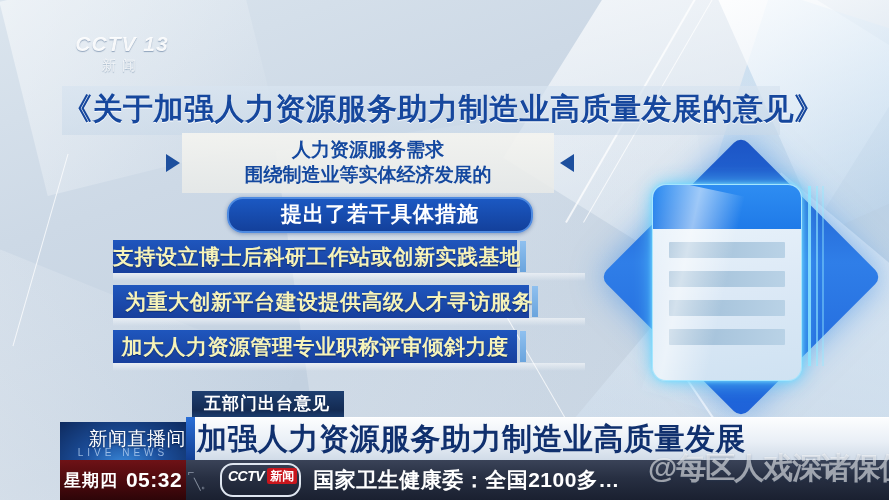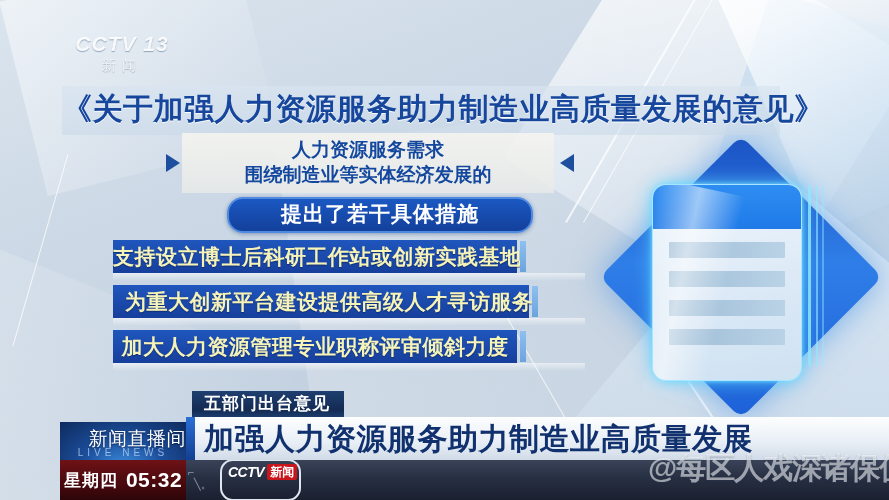--- a/index.html
+++ b/index.html
@@ -287,21 +287,21 @@
     border-top: 1px solid #ffffff;
   }
   .headline-accent {
     position: absolute;
     left: 186px; top: 417px;
     width: 9px; height: 43px;
     background: linear-gradient(180deg, #2b6fd6, #123f92);
   }
   .headline-text {
     position: absolute;
-    left: 204px; top: 417px;
+    left: 197px; top: 417px;
     height: 43px;
     line-height: 43px;
     font-size: 30px;
     font-weight: bold;
     color: #10306e;
     letter-spacing: 0.5px;
     white-space: nowrap;
   }
 
   
@@ -363,21 +363,21 @@
     align-items: center;
     overflow: hidden;
   }
   .ticker-logo {
     margin-left: 34px;
     display: flex;
     align-items: center;
     border: 2px solid #dfe6f0;
     border-radius: 13px;
     height: 22px;
-    padding: 0 2px 16px 6px;
+    padding: 0 2px 8px 6px;
     flex: none;
   }
   .ticker-logo .tl-cctv {
     font-size: 14px;
     font-weight: bold;
     font-style: italic;
     color: #ffffff;
     letter-spacing: -0.5px;
   }
   .ticker-logo .tl-news {
@@ -490,18 +490,19 @@
   <div class="clock">
     <span class="day">星期四</span>
     <span class="time">05:32</span>
   </div>
 
   <div class="ticker">
     <div class="ticker-logo">
       <span class="tl-cctv">CCTV</span>
       <span class="tl-news">新闻</span>
     </div>
+    <div class="ticker-text">国家卫生健康委：全国2100多…</div>
   </div>
   <div class="corner-icon">⌐<br>&nbsp;&nbsp;╲。</div>
 
   <div class="watermark">@每区人戏深诸保值</div>
 
 </div>
 
 </body></html>

